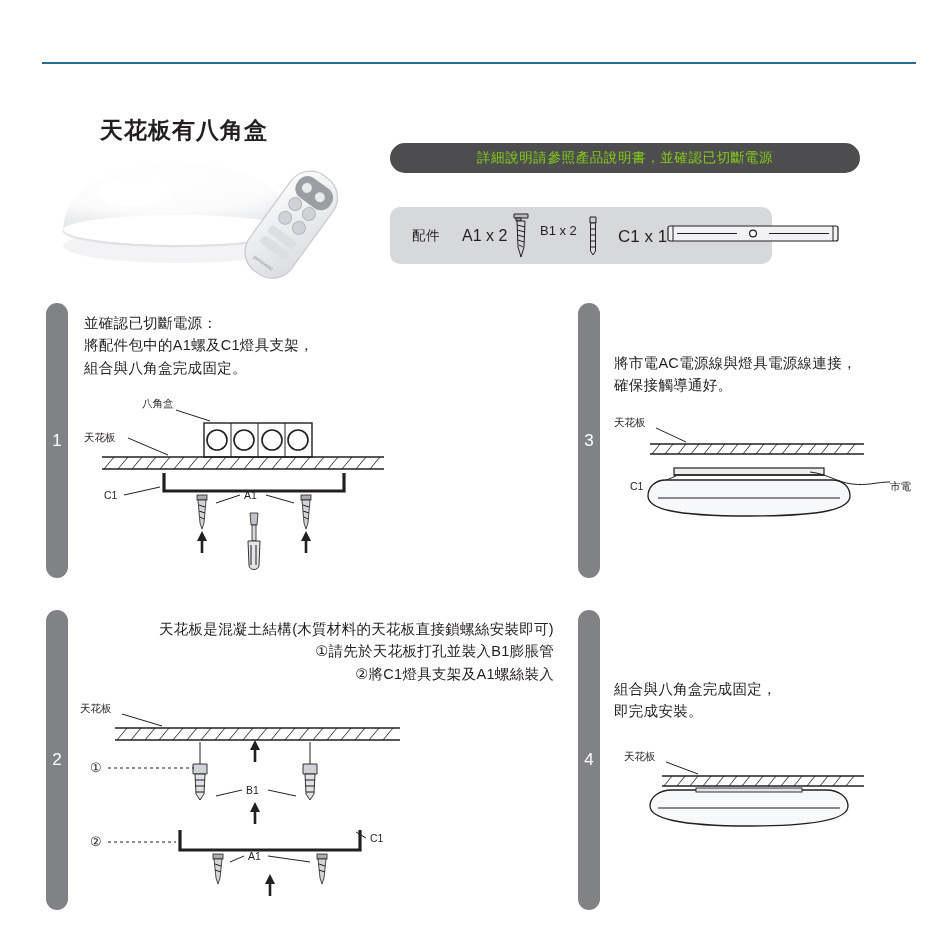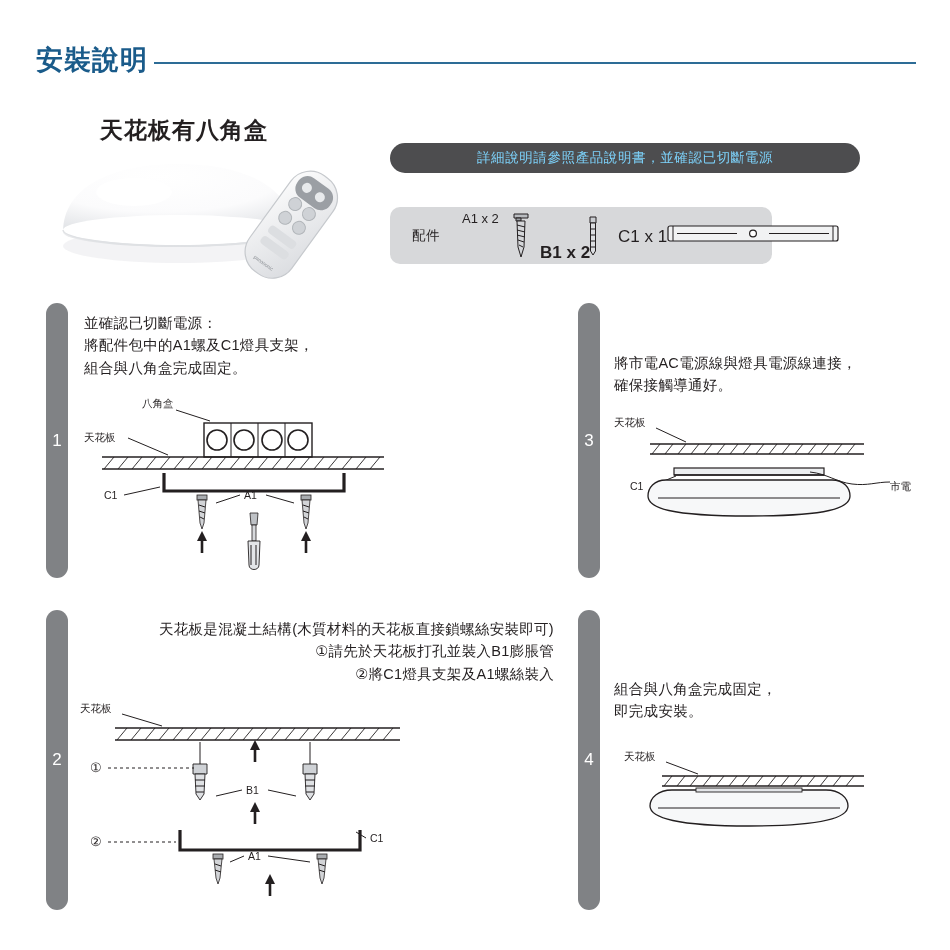--- a/index.html
+++ b/index.html
@@ -52,21 +52,21 @@
     width: 350px; height: 135px;
   }
 
   
   .note-banner {
     position: absolute;
     left: 390px; top: 143px;
     width: 470px; height: 30px;
     background: #4d4d4f;
     border-radius: 15px;
-    color: #7dd3fc;
+    color: #84cc16;
     font-size: 13.5px;
     display: flex;
     align-items: center;
     justify-content: center;
     letter-spacing: .6px;
   }
 
   
   .parts-panel {
     position: absolute;
@@ -74,22 +74,22 @@
     width: 382px; height: 57px;
     background: #d7d8da;
     border-radius: 10px;
   }
   .parts-panel .label {
     position: absolute;
     left: 22px; top: 20px;
     font-size: 13.5px;
     letter-spacing: .5px;
   }
-  .parts-panel .pA { position: absolute; left: 72px; top: 4px; font-size: 13px; }
-  .parts-panel .pB { position: absolute; left: 150px; top: 36px; font-size: 17px; font-weight: bold; }
+  .parts-panel .pA { position: absolute; left: 72px; top: 20px; font-size: 16px; }
+  .parts-panel .pB { position: absolute; left: 150px; top: 16px; font-size: 13px; }
   .parts-panel .pC { position: absolute; left: 228px; top: 20px; font-size: 17px; }
 
   
   .step-bar {
     position: absolute;
     width: 22px;
     background: #808285;
     border-radius: 11px;
     color: #ffffff;
     font-size: 17px;
@@ -113,21 +113,20 @@
   .mid { stroke-width: 1.6; }
   .thin { stroke-width: 1; }
   .dash { stroke-dasharray: 3 3; }
   .hatch { stroke: #231f20; stroke-width: .9; }
   .fillw { fill: #ffffff; }
 </style>
 </head>
 <body>
 
 <div class="page-header">
-  <div class="title">安裝說明</div>
   <div class="rule"></div>
 </div>
 
 <div class="subtitle">天花板有八角盒</div>
 
 <div class="lamp-illo">
   <svg width="350" height="135" viewBox="0 0 350 135">
     <defs>
       <radialGradient id="lampg" cx="42%" cy="18%" r="85%">
         <stop offset="0%" stop-color="#ffffff"></stop>

